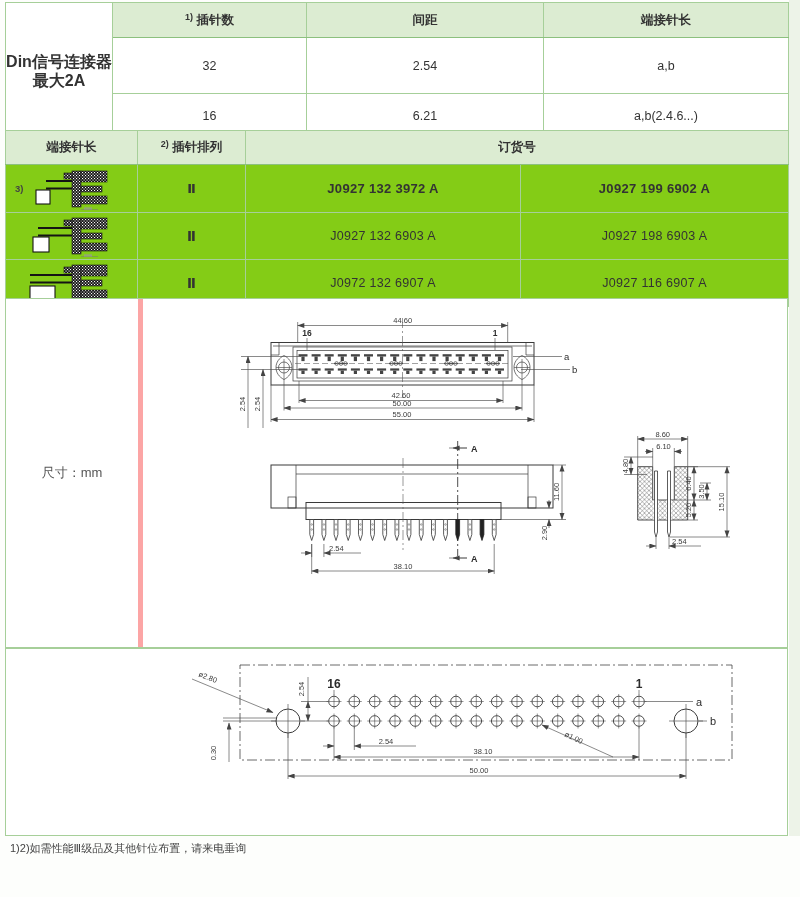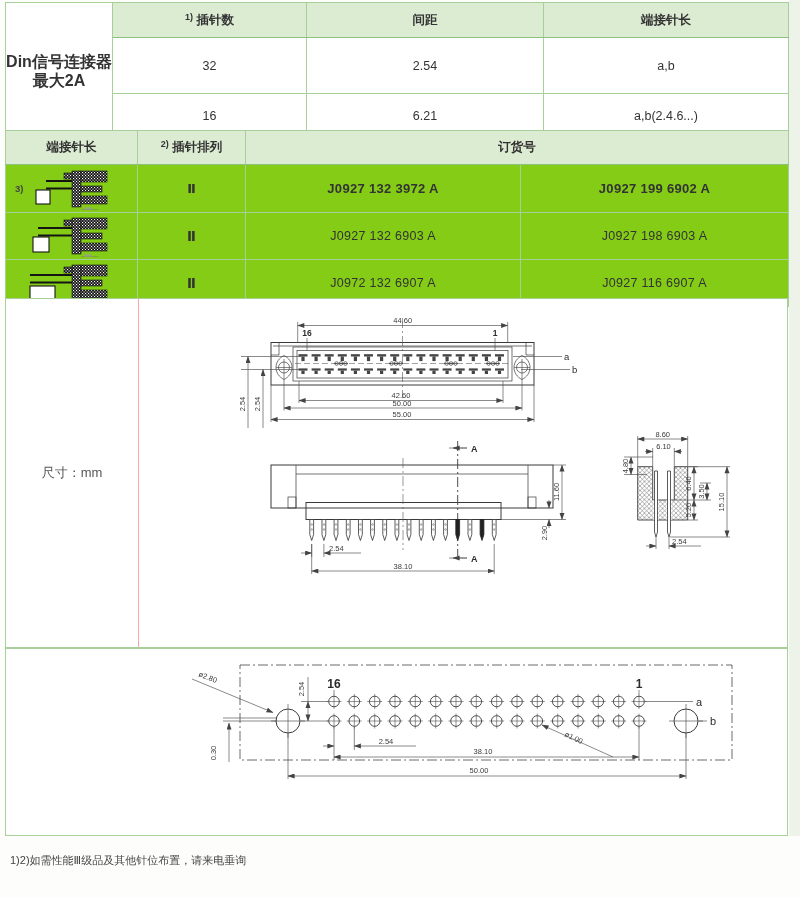--- a/index.html
+++ b/index.html
@@ -15,24 +15,24 @@
   .sidecell{background:#fff;font-weight:bold;font-size:16px;line-height:19px;}
   .sup{font-size:9px;vertical-align:4px;font-weight:bold;margin-right:1px;}
   .boldrow td{font-weight:bold;font-size:13px;}
   .ordnum{letter-spacing:.3px;}
   .gradecell{font-weight:bold;font-size:13.5px;}
   .iconwrap{position:relative;width:100%;height:100%;display:flex;align-items:center;justify-content:center;}
   .note3{position:absolute;left:9px;top:50%;transform:translateY(-58%);font-size:9.5px;color:#444;}
   .sect{position:absolute;left:5px;width:783px;background:#fff;border:1px solid #a6cf99;box-sizing:border-box;}
   .sectC{top:298px;height:350px;}
   .sectD{top:648px;height:188px;}
-  .slabel{position:absolute;left:0;top:0;bottom:0;width:132px;border-right:1px solid #fca5a5;
+  .slabel{position:absolute;left:0;top:0;bottom:0;width:132px;border-right:5px solid #fca5a5;
           display:flex;align-items:center;justify-content:center;font-size:13px;color:#555;background:#fff;}
   .dwg{position:absolute;top:-1px;left:132px;}
-  .foot{position:absolute;left:10px;top:840px;font-size:11px;color:#444;line-height:16.5px;margin-top:12px;}
+  .foot{position:absolute;left:10px;top:840px;font-size:11px;color:#444;line-height:16.5px;}
   
   .obj{stroke:#3a3a3a;stroke-width:1;fill:none;}
   .obj2{stroke:#3a3a3a;stroke-width:.7;fill:none;}
   .dl{stroke:#4a4a4a;stroke-width:.65;fill:none;}
   .cl{stroke:#555;stroke-width:.6;stroke-dasharray:10 3 2 3;fill:none;}
   .sl{stroke:#3a3a3a;stroke-width:.9;stroke-dasharray:10 3 2 3;fill:none;}
   text{font-family:"Liberation Sans","DejaVu Sans",sans-serif;}
   .dim{font-size:7.5px;fill:#3b3b3b;}
   .dimb{font-size:8.5px;font-weight:bold;fill:#2c2c2c;}
   .lab{font-size:9.5px;fill:#2c2c2c;}

